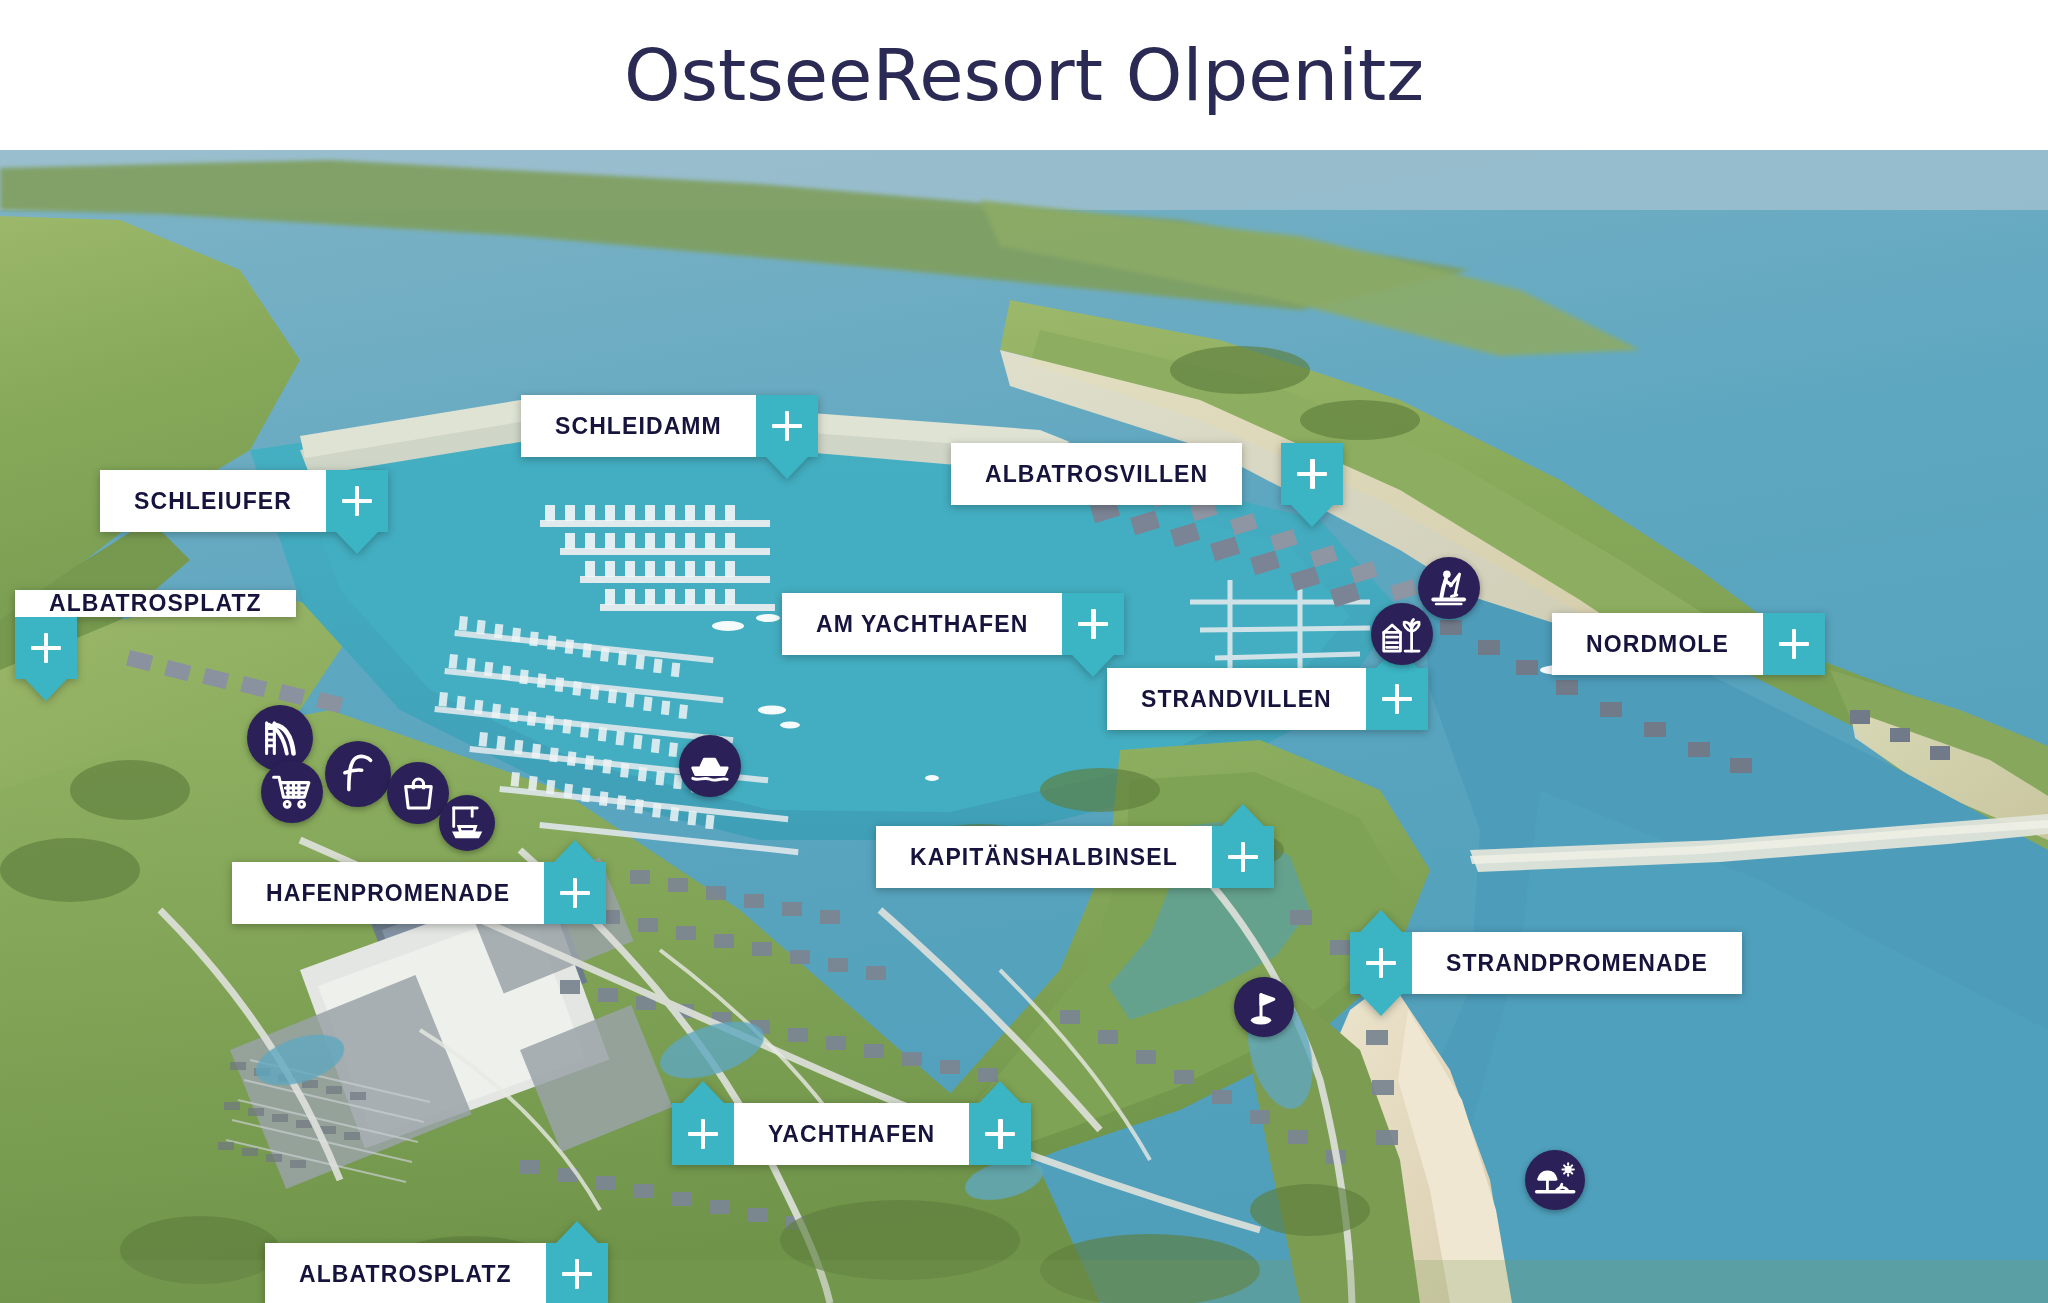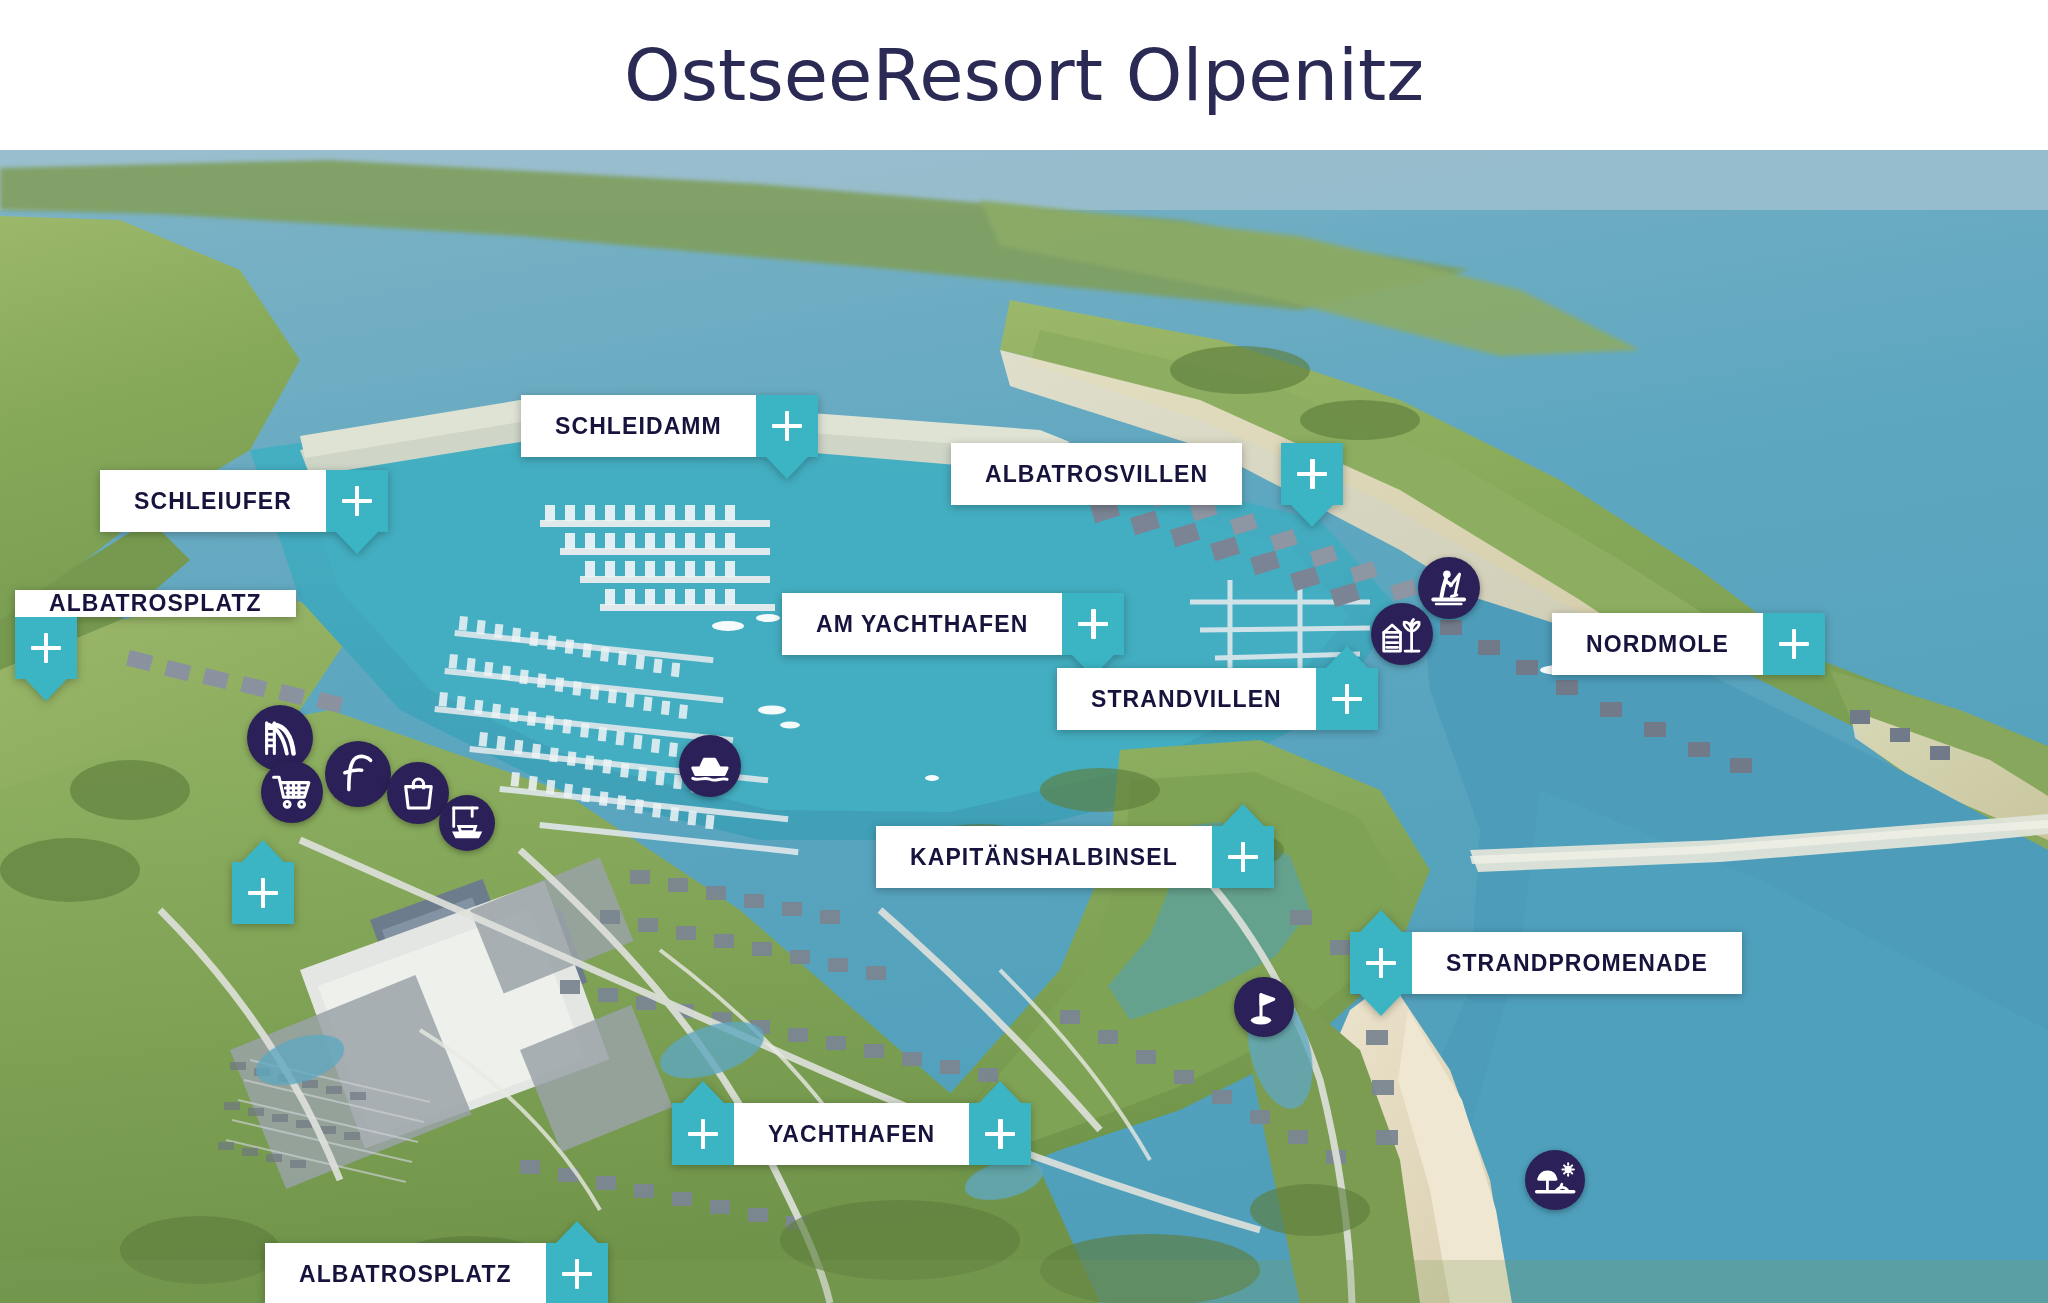--- a/index.html
+++ b/index.html
@@ -528,37 +528,40 @@
           <div class="plus">
             <i class="ptr dn"></i>
           </div>
         </div>
         <div class="pill" style="left: 1552px; top: 463px;">
           <div class="label">
             <span>NORDMOLE</span>
           </div>
           <div class="plus"></div>
         </div>
-        <div class="pill" style="left: 1057px; top: 518px;">
+        <div class="pill" style="left: 1107px; top: 518px;">
           <div class="label">
             <span>STRANDVILLEN</span>
           </div>
           <div class="plus">
             <i class="ptr up"></i>
           </div>
         </div>
         <div class="pill" style="left: 876px; top: 676px;">
           <div class="label">
             <span>KAPITÄNSHALBINSEL</span>
           </div>
           <div class="plus">
             <i class="ptr up"></i>
           </div>
         </div>
         <div class="pill" style="left: 232px; top: 712px;">
+          <div class="label">
+            <span>HAFENPROMENADE</span>
+          </div>
           <div class="plus">
             <i class="ptr up"></i>
           </div>
         </div>
         <div class="pill" style="left: 1350px; top: 782px; align-items: flex-end;">
           <div class="plus">
             <i class="ptr dn"></i>
             <i class="ptr up"></i>
           </div>
           <div class="label">

